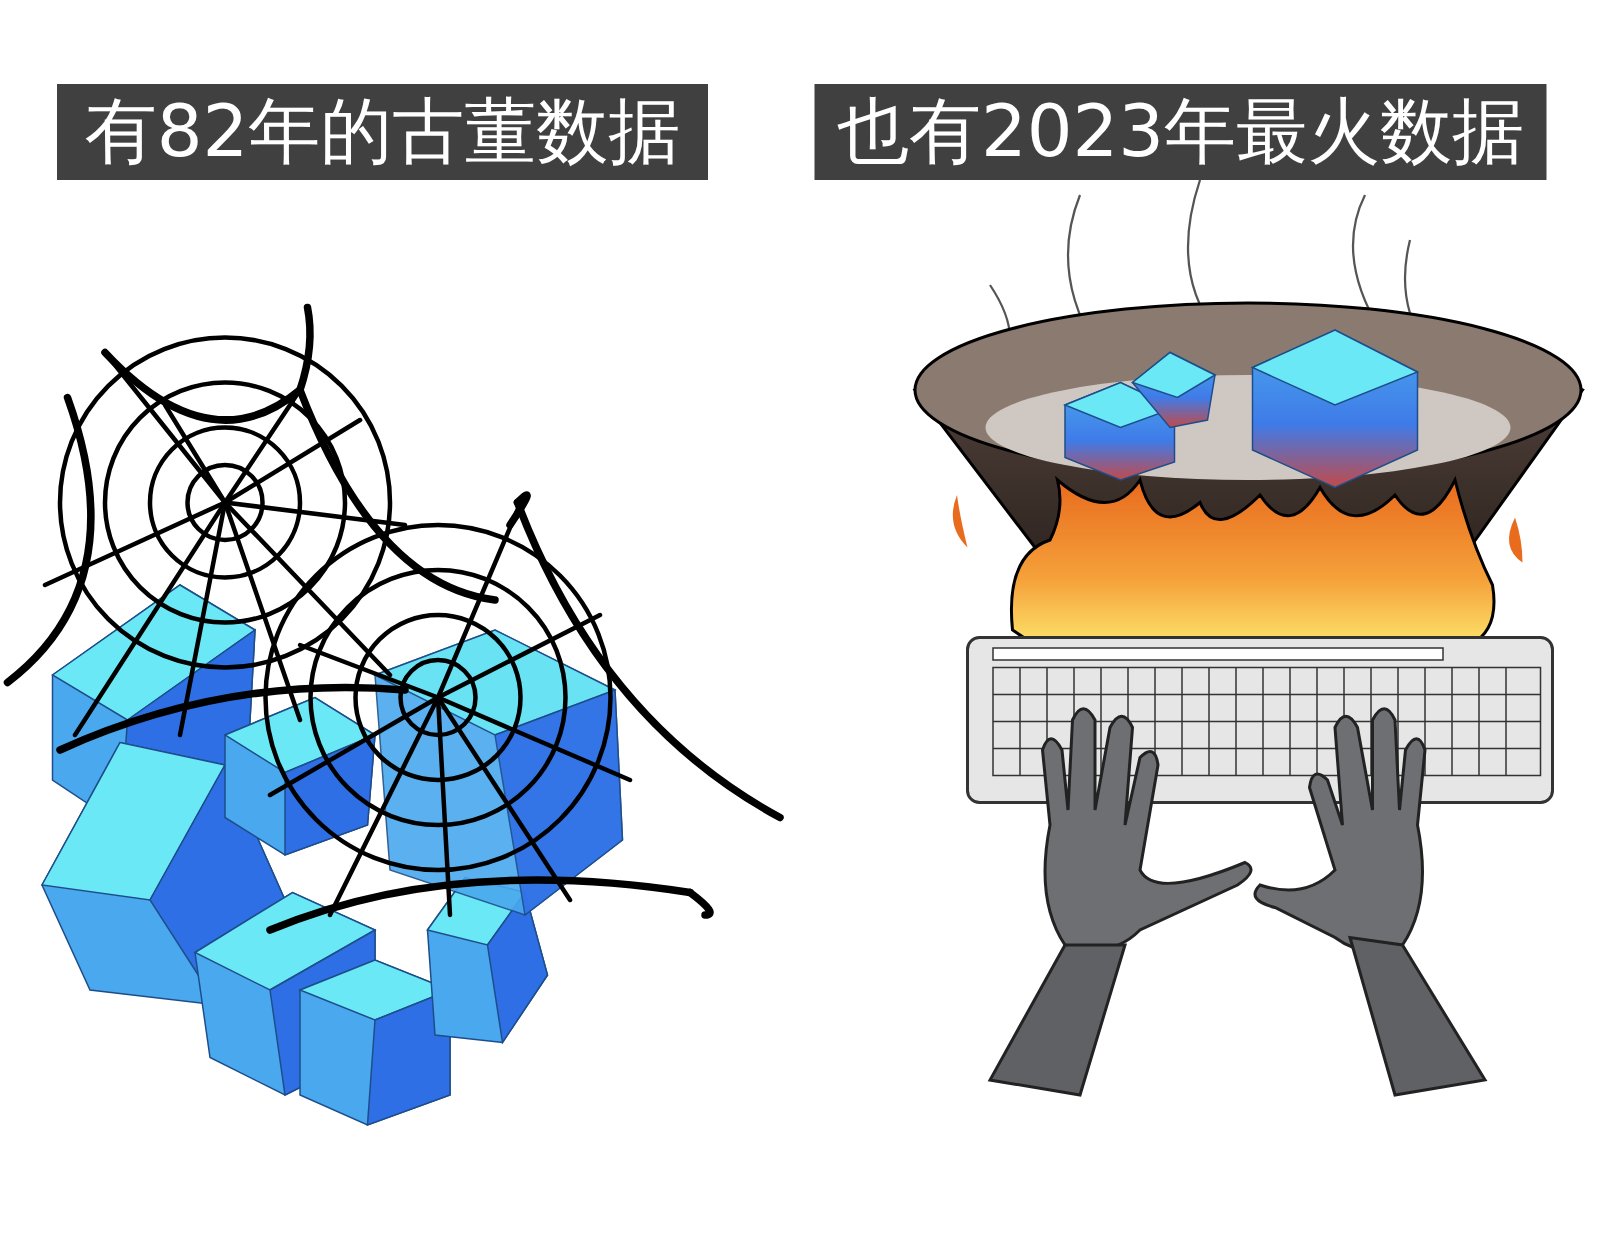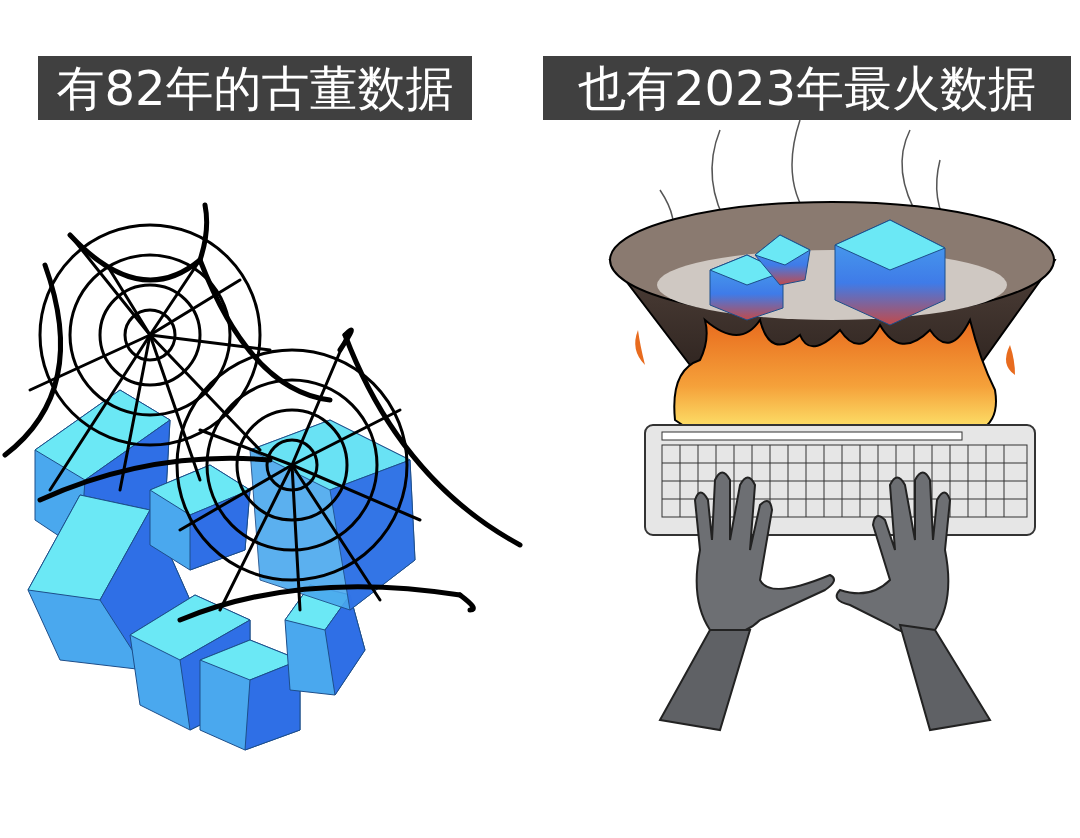--- a/index.html
+++ b/index.html
@@ -1,19 +1,19 @@
 <!DOCTYPE html>
 <html><head>
 <meta charset="utf-8">
 <style>
   html,body{margin:0;padding:0;background:#fff;}
   body{width:1080px;height:838px;position:relative;overflow:hidden;font-family:"DejaVu Sans",sans-serif;}
   .caption{position:absolute;top:56px;height:64px;background:#404040;color:#fff;font-size:48px;line-height:64px;white-space:nowrap;padding:0 6px;box-sizing:border-box;letter-spacing:0px;text-align:center;}
   .cap-left{left:38px;width:434px;}
-  .cap-right{left:543px;width:528px;}
+  .cap-right{left:543px;width:488px;}
   svg{position:absolute;}
 </style>
 </head>
 <body>
 
 <div class="caption cap-left">有82年的古董数据</div>
 <div class="caption cap-right">也有2023年最火数据</div>
 
 <svg style="left:0;top:190px;" width="600" height="580" viewBox="0 0 600 580">
   <defs>

